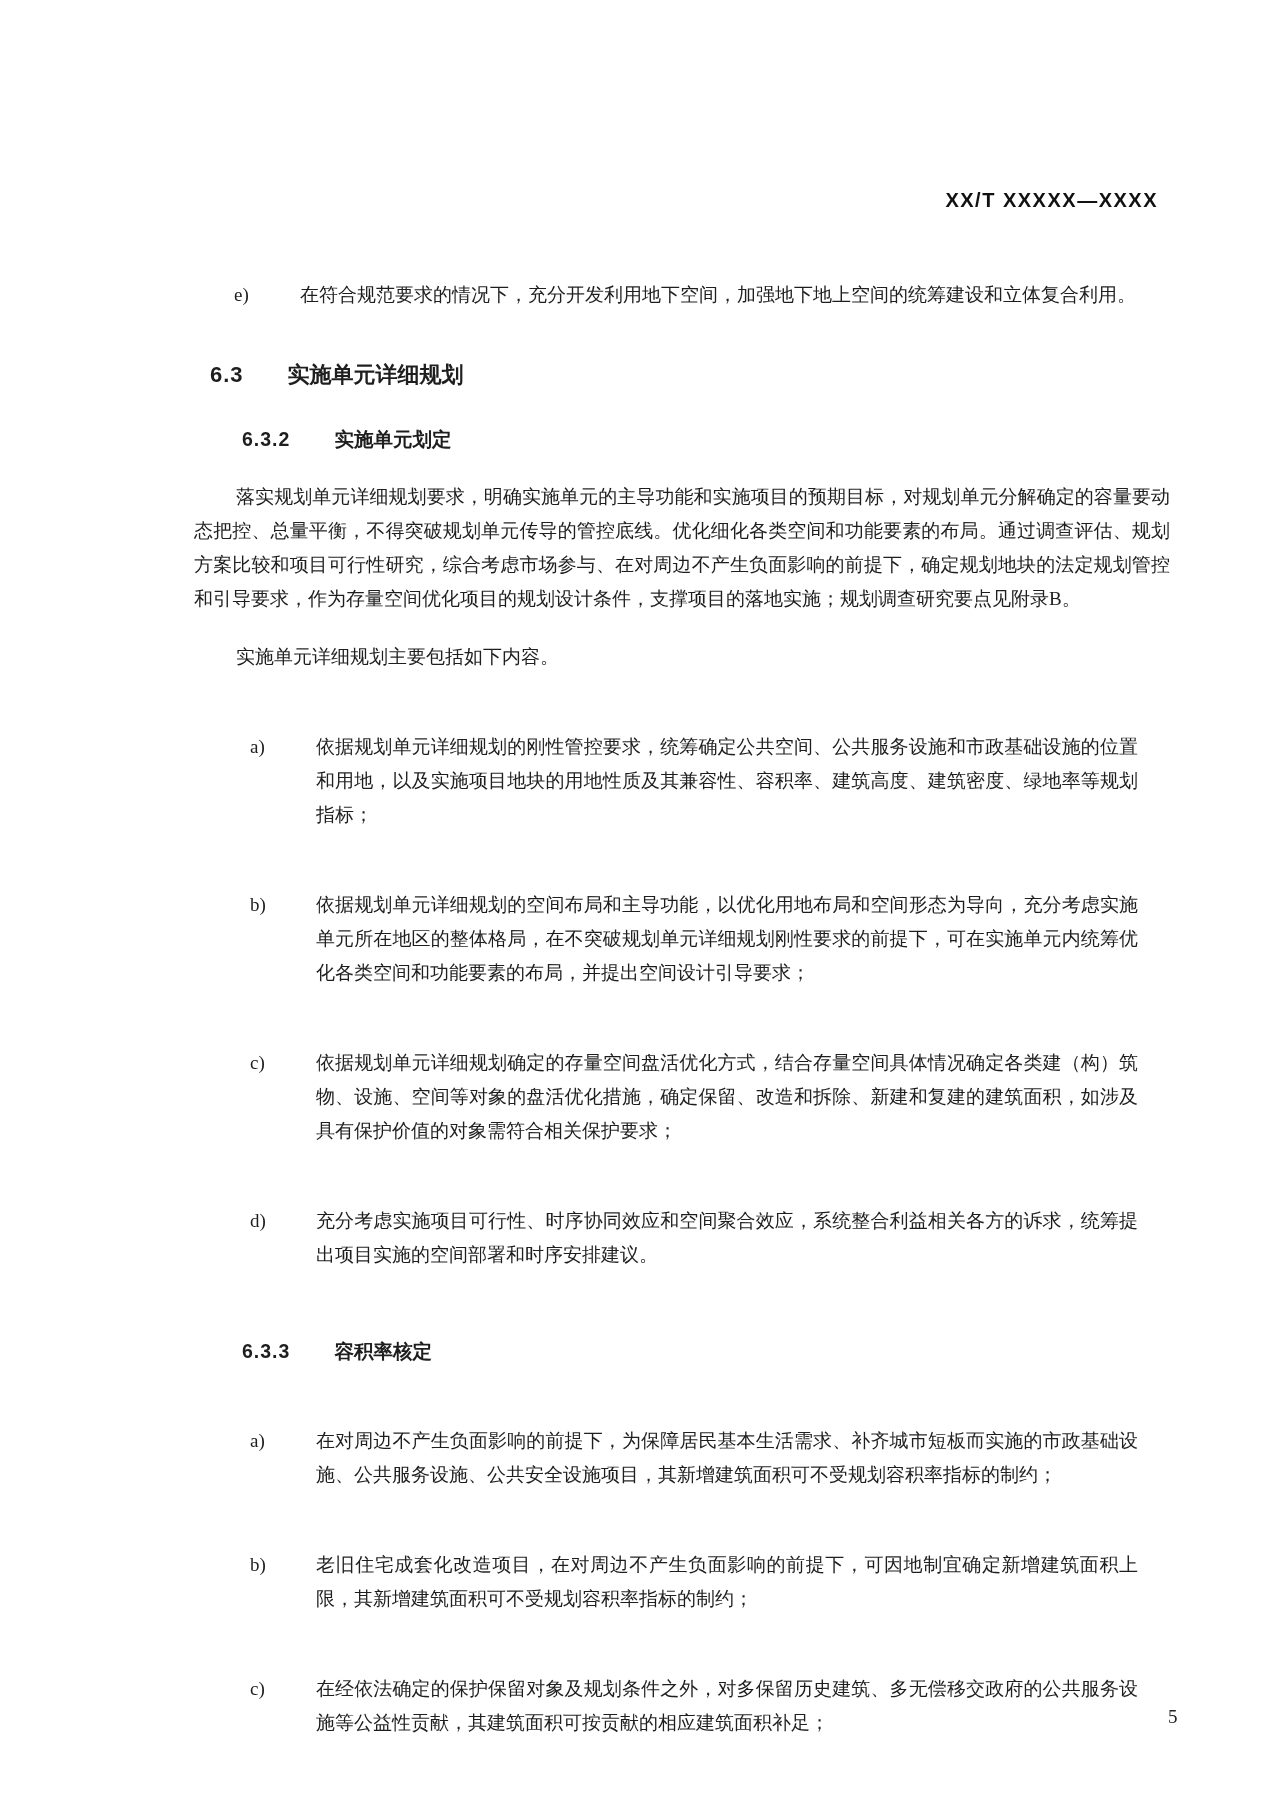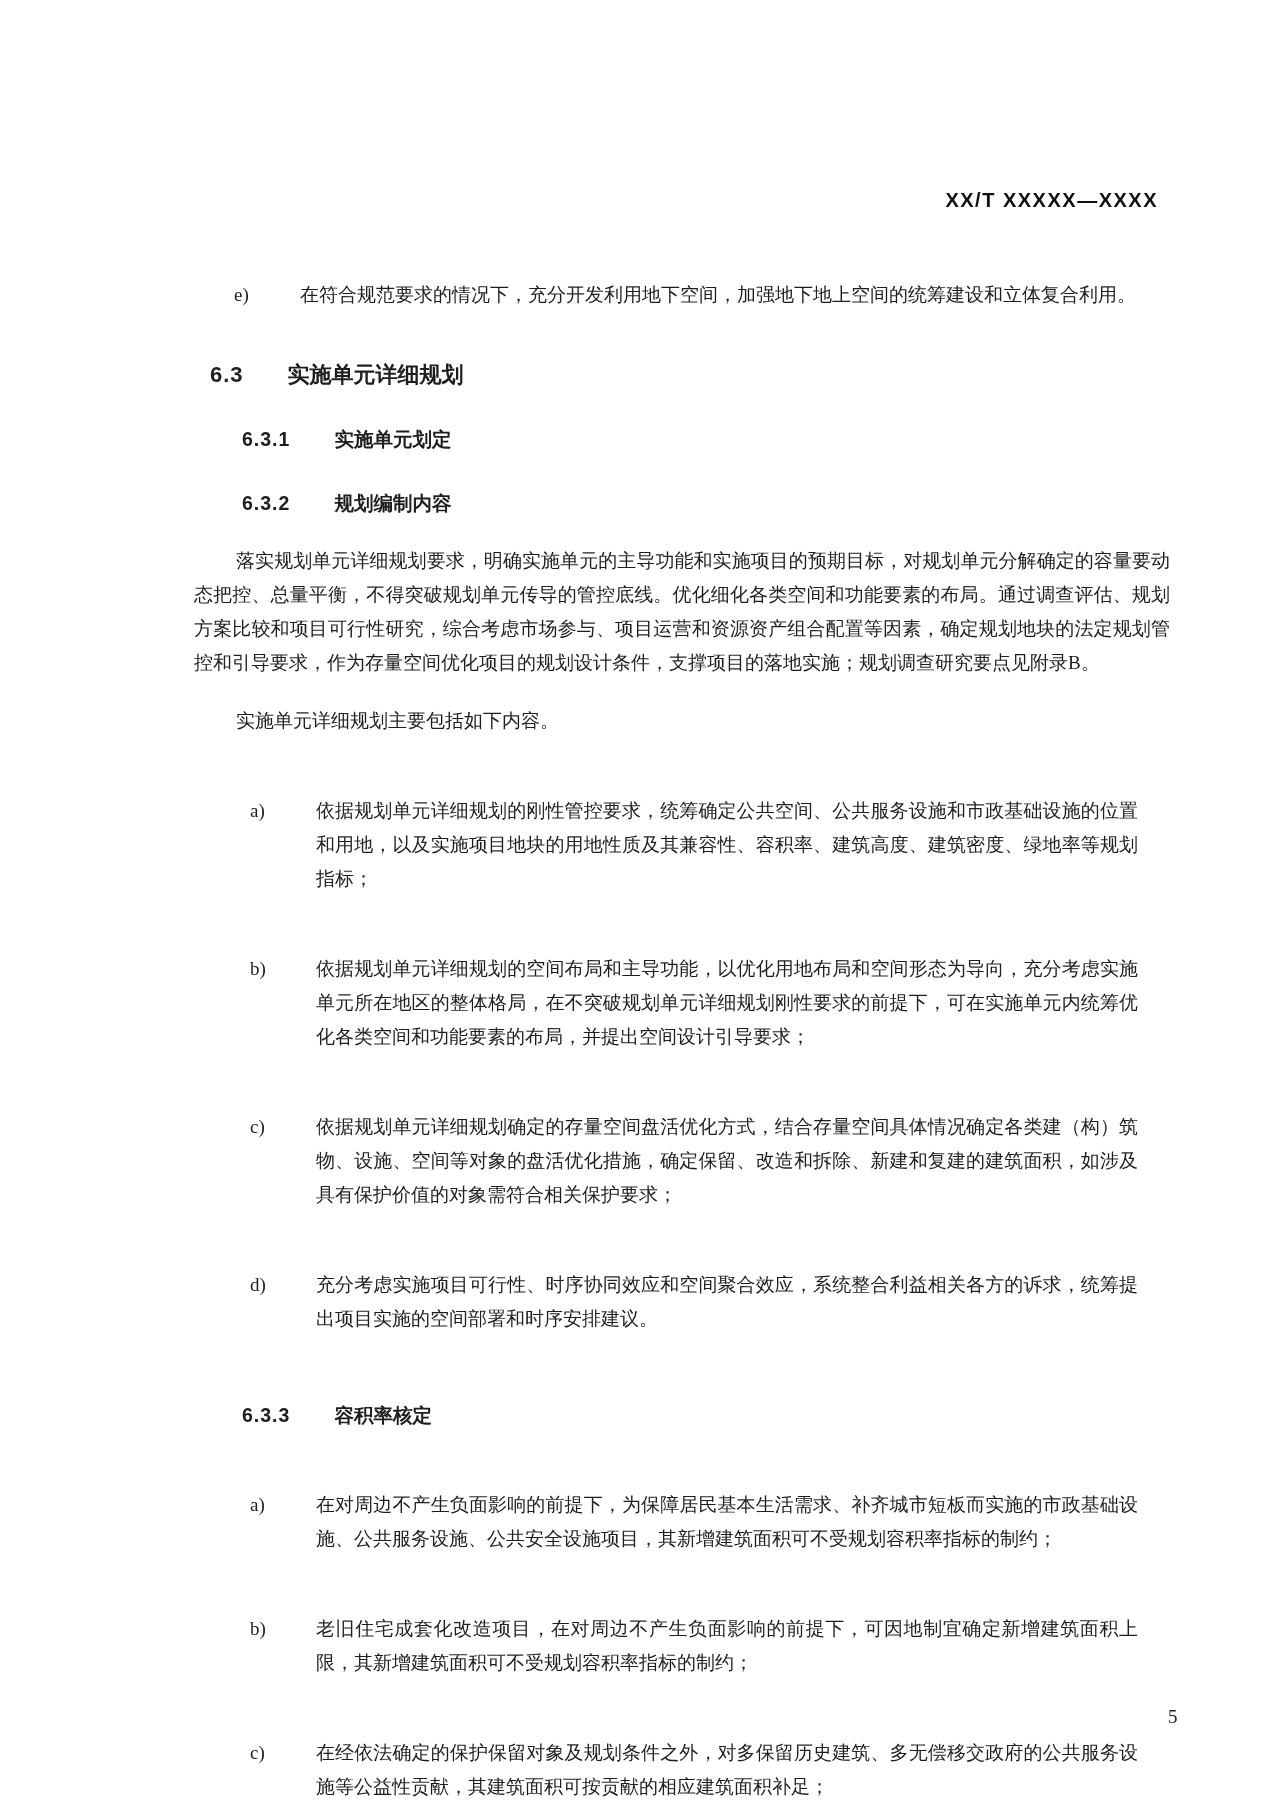--- a/index.html
+++ b/index.html
@@ -82,28 +82,25 @@
 
     <div class="clause-item top-item">
       <span class="li-label">e)</span>
       <span class="li-text">在符合规范要求的情况下，充分开发利用地下空间，加强地下地上空间的统筹建设和立体复合利用。</span>
     </div>
 
     <div class="heading-2">
       <span class="h-num">6.3</span><span>实施单元详细规划</span>
     </div>
 
-    <div class="heading-3">
-      <span class="h-num">6.3.1</span><span>实施单元划定</span>
-    </div>
 
     <div class="heading-3">
-      <span class="h-num">6.3.2</span><span>规划编制内容</span>
+      <span class="h-num">6.3.2</span><span>实施单元划定</span>
     </div>
-    <div class="para">落实规划单元详细规划要求，明确实施单元的主导功能和实施项目的预期目标，对规划单元分解确定的容量要动态把控、总量平衡，不得突破规划单元传导的管控底线。优化细化各类空间和功能要素的布局。通过调查评估、规划方案比较和项目可行性研究，综合考虑市场参与、项目运营和资源资产组合配置等因素，确定规划地块的法定规划管控和引导要求，作为存量空间优化项目的规划设计条件，支撑项目的落地实施；规划调查研究要点见附录B。</div>
+    <div class="para">落实规划单元详细规划要求，明确实施单元的主导功能和实施项目的预期目标，对规划单元分解确定的容量要动态把控、总量平衡，不得突破规划单元传导的管控底线。优化细化各类空间和功能要素的布局。通过调查评估、规划方案比较和项目可行性研究，综合考虑市场参与、在对周边不产生负面影响的前提下，确定规划地块的法定规划管控和引导要求，作为存量空间优化项目的规划设计条件，支撑项目的落地实施；规划调查研究要点见附录B。</div>
     <div class="para tight">实施单元详细规划主要包括如下内容。</div>
 
     <div class="clause-list">
       <div class="clause-item">
         <span class="li-label">a)</span>
         <span class="li-text">依据规划单元详细规划的刚性管控要求，统筹确定公共空间、公共服务设施和市政基础设施的位置和用地，以及实施项目地块的用地性质及其兼容性、容积率、建筑高度、建筑密度、绿地率等规划指标；</span>
       </div>
       <div class="clause-item">
         <span class="li-label">b)</span>
         <span class="li-text">依据规划单元详细规划的空间布局和主导功能，以优化用地布局和空间形态为导向，充分考虑实施单元所在地区的整体格局，在不突破规划单元详细规划刚性要求的前提下，可在实施单元内统筹优化各类空间和功能要素的布局，并提出空间设计引导要求；</span>

